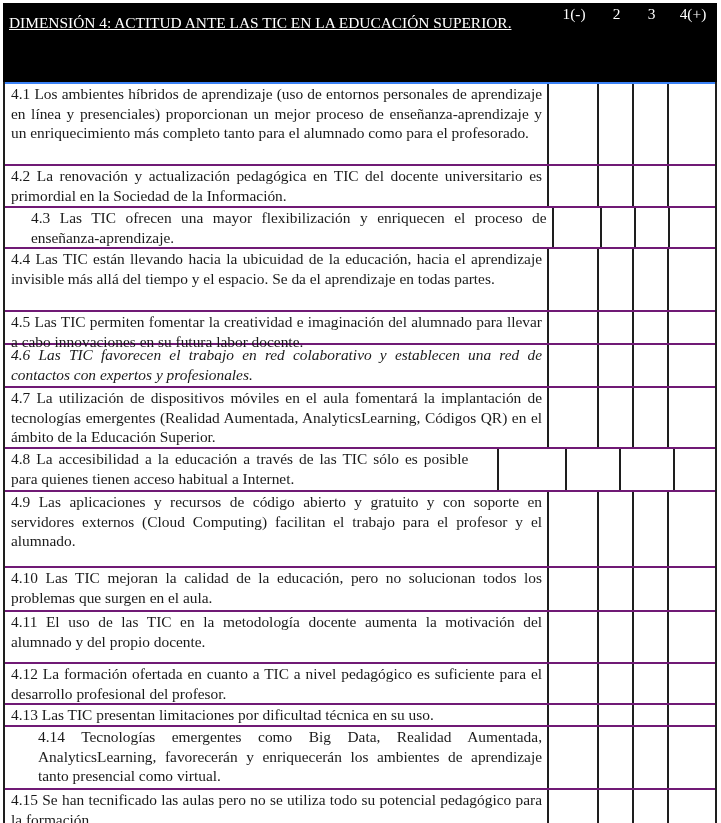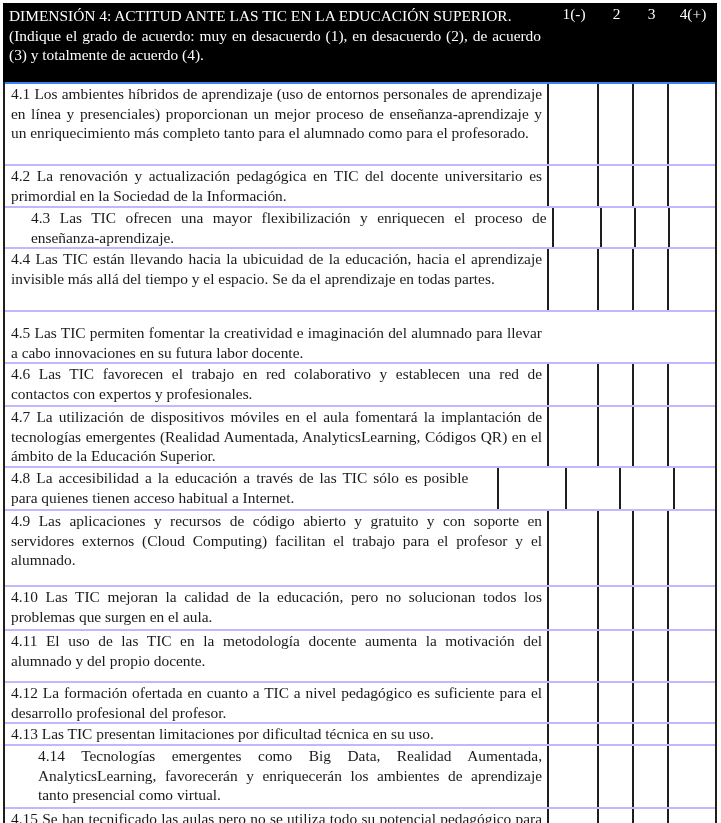--- a/index.html
+++ b/index.html
@@ -24,25 +24,26 @@
     .header {
       position: relative;
       background: #000000;
       color: #ffffff;
       height: 79px;
       box-sizing: border-box;
     }
     .header-text {
       position: absolute;
       left: 6px;
-      top: 3px;
+      top: 10px;
       width: 532px;
       font-size: 15.4px;
       line-height: 19.5px;
       text-align: justify;
+      text-decoration: underline;
     }
     .header-title {
       display: block;
       text-align-last: left;
     }
     .header-instr { display: block; }
     .scale-head {
       position: absolute;
       top: 1px;
       font-size: 15.4px;
@@ -51,21 +52,21 @@
     }
     .rows {
       position: relative;
       border-left: 2px solid #1e1e1e;
       border-right: 2px solid #1e1e1e;
       border-bottom: 2px solid #1e1e1e;
       box-sizing: border-box;
     }
     .row {
       display: flex;
-      border-top: 2px solid #c4b5fd;
+      border-top: 2px solid #701a75;
       box-sizing: border-box;
     }
     .row:first-child { border-top: 2px solid #3b82f6; }
     .item {
       width: 542px;
       box-sizing: border-box;
       padding: 0 5px 0 6px;
       font-size: 15.4px;
       line-height: 19.7px;
       text-align: justify;
@@ -82,21 +83,20 @@
     .c3 { width: 35px; }
     .c4 { width: 48px; }
   </style>
 </head>
 <body>
 
 <div class="survey">
   <div class="header">
     <div class="header-text">
       <span class="header-title">DIMENSIÓN 4: ACTITUD ANTE LAS TIC EN LA EDUCACIÓN SUPERIOR.</span>
-      <span class="header-instr">(Indique el grado de acuerdo: muy en desacuerdo (1), en desacuerdo (2), de acuerdo (3) y totalmente de acuerdo (4).</span>
     </div>
     <span class="scale-head" style="left:546px;width:50px;">1(-)</span>
     <span class="scale-head" style="left:596px;width:35px;">2</span>
     <span class="scale-head" style="left:631px;width:35px;">3</span>
     <span class="scale-head" style="left:666px;width:48px;">4(+)</span>
   </div>
 
   <div class="rows" id="rows">
       <div class="row" style="height: 82px;">
     <div class="item" style="height: 80px;">4.1 Los ambientes híbridos de aprendizaje (uso de entornos personales de aprendizaje en línea y presenciales)  proporcionan un mejor proceso de enseñanza-aprendizaje y un enriquecimiento más completo tanto para el alumnado como para el profesorado.</div>
@@ -119,29 +119,29 @@
     <div class="cell c3"></div>
     <div class="cell c4"></div>
   </div>
       <div class="row" style="height: 63px;">
     <div class="item" style="height: 61px;">4.4 Las TIC están llevando hacia la ubicuidad de la educación, hacia el aprendizaje invisible más allá del tiempo y el espacio. Se da el aprendizaje en todas partes.</div>
     <div class="cell c1"></div>
     <div class="cell c2"></div>
     <div class="cell c3"></div>
     <div class="cell c4"></div>
   </div>
-      <div class="row" style="height: 52px; align-items: flex-end;">
+      <div class="row" style="height: 33px;">
     <div class="item" style="height: 39px;">4.5 Las TIC permiten fomentar la creatividad e imaginación del alumnado para llevar a cabo innovaciones en su futura labor docente.</div>
     <div class="cell c1"></div>
     <div class="cell c2"></div>
     <div class="cell c3"></div>
     <div class="cell c4"></div>
   </div>
       <div class="row" style="height: 43px;">
-    <div class="item" style="height: 41px;">4.6 Las TIC favorecen el trabajo en red colaborativo y establecen una red de contactos con expertos y profesionales.</div>
+    <div class="item" style="height: 41px; font-style: italic;">4.6 Las TIC favorecen el trabajo en red colaborativo y establecen una red de contactos con expertos y profesionales.</div>
     <div class="cell c1"></div>
     <div class="cell c2"></div>
     <div class="cell c3"></div>
     <div class="cell c4"></div>
   </div>
       <div class="row" style="height: 61px;">
     <div class="item" style="height: 59px;">4.7 La utilización de dispositivos móviles en el aula fomentará la implantación de tecnologías emergentes (Realidad Aumentada, AnalyticsLearning, Códigos QR) en el ámbito de la Educación Superior.</div>
     <div class="cell c1"></div>
     <div class="cell c2"></div>
     <div class="cell c3"></div>

